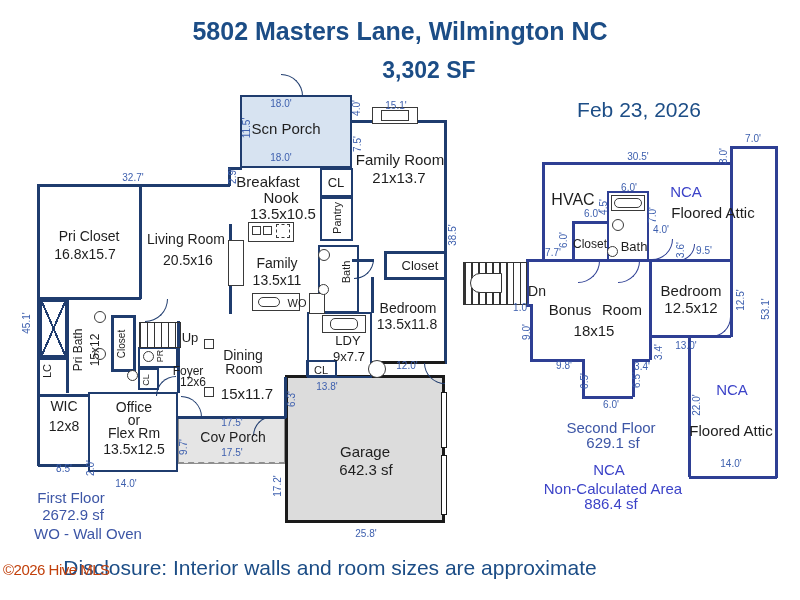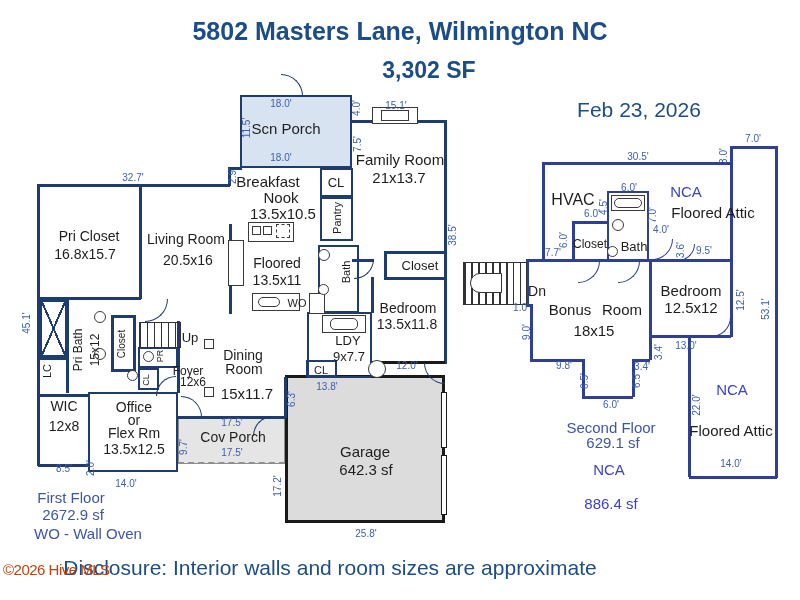--- a/index.html
+++ b/index.html
@@ -187,21 +187,21 @@
       <div class="lbl c-k" style="left: 399px; top: 177px; font-size: 15px;">21x13.7</div>
       <div class="lbl c-k" style="left: 268px; top: 181px; font-size: 15px;">Breakfast</div>
       <div class="lbl c-k" style="left: 281px; top: 197px; font-size: 15px;">Nook</div>
       <div class="lbl c-k" style="left: 283px; top: 213px; font-size: 15px;">13.5x10.5</div>
       <div class="lbl c-k" style="left: 336px; top: 182px; font-size: 13px;">CL</div>
       <div class="lbl c-k rot" style="left: 337px; top: 218px; font-size: 11px;">Pantry</div>
       <div class="lbl c-k" style="left: 89px; top: 236px; font-size: 14px;">Pri Closet</div>
       <div class="lbl c-k" style="left: 85px; top: 254px; font-size: 14px;">16.8x15.7</div>
       <div class="lbl c-k" style="left: 186px; top: 239px; font-size: 14px;">Living Room</div>
       <div class="lbl c-k" style="left: 188px; top: 260px; font-size: 14px;">20.5x16</div>
-      <div class="lbl c-k" style="left: 277px; top: 263px; font-size: 14px;">Floored</div>
+      <div class="lbl c-k" style="left: 277px; top: 263px; font-size: 14px;">Family</div>
       <div class="lbl c-k" style="left: 277px; top: 280px; font-size: 14px;">13.5x11</div>
       <div class="lbl c-k" style="left: 297px; top: 303px; font-size: 11px;">WO</div>
       <div class="lbl c-k rot" style="left: 346px; top: 272px; font-size: 11px;">Bath</div>
       <div class="lbl c-k" style="left: 420px; top: 265px; font-size: 13px;">Closet</div>
       <div class="lbl c-k" style="left: 408px; top: 308px; font-size: 14px;">Bedroom</div>
       <div class="lbl c-k" style="left: 407px; top: 324px; font-size: 14px;">13.5x11.8</div>
       <div class="lbl c-k" style="left: 348px; top: 340px; font-size: 13px;">LDY</div>
       <div class="lbl c-k" style="left: 349px; top: 356px; font-size: 13px;">9x7.7</div>
       <div class="lbl c-k" style="left: 243px; top: 355px; font-size: 14px;">Dining</div>
       <div class="lbl c-k" style="left: 244px; top: 369px; font-size: 14px;">Room</div>
@@ -262,17 +262,18 @@
       <div class="lbl c-k" style="left: 691px; top: 290px; font-size: 15px;">Bedroom</div>
       <div class="lbl c-k" style="left: 691px; top: 307px; font-size: 15px;">12.5x12</div>
       <div class="lbl c-nca" style="left: 732px; top: 389px; font-size: 15px;">NCA</div>
       <div class="lbl c-k" style="left: 731px; top: 430px; font-size: 15px;">Floored Attic</div>
       <div class="lbl c-b2" style="left: 71px; top: 497px; font-size: 15px;">First Floor</div>
       <div class="lbl c-b2" style="left: 73px; top: 514px; font-size: 15px;">2672.9 sf</div>
       <div class="lbl c-b2" style="left: 88px; top: 533px; font-size: 15px;">WO - Wall Oven</div>
       <div class="lbl c-b2" style="left: 611px; top: 427px; font-size: 15px;">Second Floor</div>
       <div class="lbl c-b2" style="left: 613px; top: 442px; font-size: 15px;">629.1 sf</div>
       <div class="lbl c-nca" style="left: 609px; top: 469px; font-size: 15px;">NCA</div>
+      <div class="lbl c-nca" style="left: 613px; top: 488px; font-size: 15px;">Non-Calculated Area</div>
       <div class="lbl c-nca" style="left: 611px; top: 503px; font-size: 15px;">886.4 sf</div>
     </div>
   <div id="disclosure" class="hdr" style="left:330px;top:568px;">Disclosure: Interior walls and room sizes are approximate</div>
   <div id="watermark" style="left:3px;top:561px;">©2026 Hive MLS</div>
 </div>
 
 </body></html>

